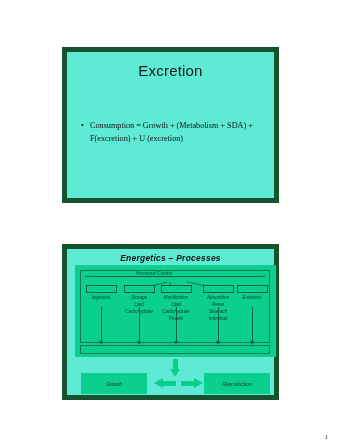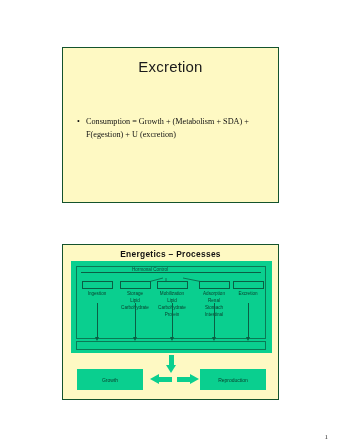--- a/index.html
+++ b/index.html
@@ -29,35 +29,36 @@
     right: 12px;
     bottom: 6px;
     font-family: "Liberation Serif", serif;
     font-size: 7px;
     color: #333333;
   }
 
   
   .slide {
     position: absolute;
-    background: #fef9c3;
-    border: 1px solid #14532d;
+    background: #5eead4;
+    border: 5px solid #14532d;
     box-sizing: border-box;
   }
   #slide-1 {
     left: 62px;
     top: 47px;
     width: 217px;
     height: 156px;
   }
   #slide-2 {
     left: 62px;
     top: 244px;
     width: 217px;
     height: 156px;
+    font-style: italic;
   }
 
   
   .s1-title {
     position: absolute;
     left: 0;
     top: 10px;
     width: 100%;
     text-align: center;
     font-size: 15px;
@@ -289,21 +290,21 @@
 </head>
 <body>
 
 <div class="page">
 
   <div class="slide" id="slide-1">
     <div class="s1-title">Excretion</div>
     <div class="s1-body">
       <div class="bullet-row">
         <span class="bullet-mark">•</span>
-        <span class="bullet-text"><span>Consumption = Growth + (Metabolism + SDA) + F(egestion) + U </span><b>(excretion)</b></span>
+        <span class="bullet-text"><span>Consumption = Growth + (Metabolism + SDA) + F(excretion) + U </span><b>(excretion)</b></span>
       </div>
     </div>
   </div>
 
   <div class="slide" id="slide-2">
     <div class="s2-title">Energetics – Processes</div>
 
     <div class="diagram">
 
       <div class="green-panel">

